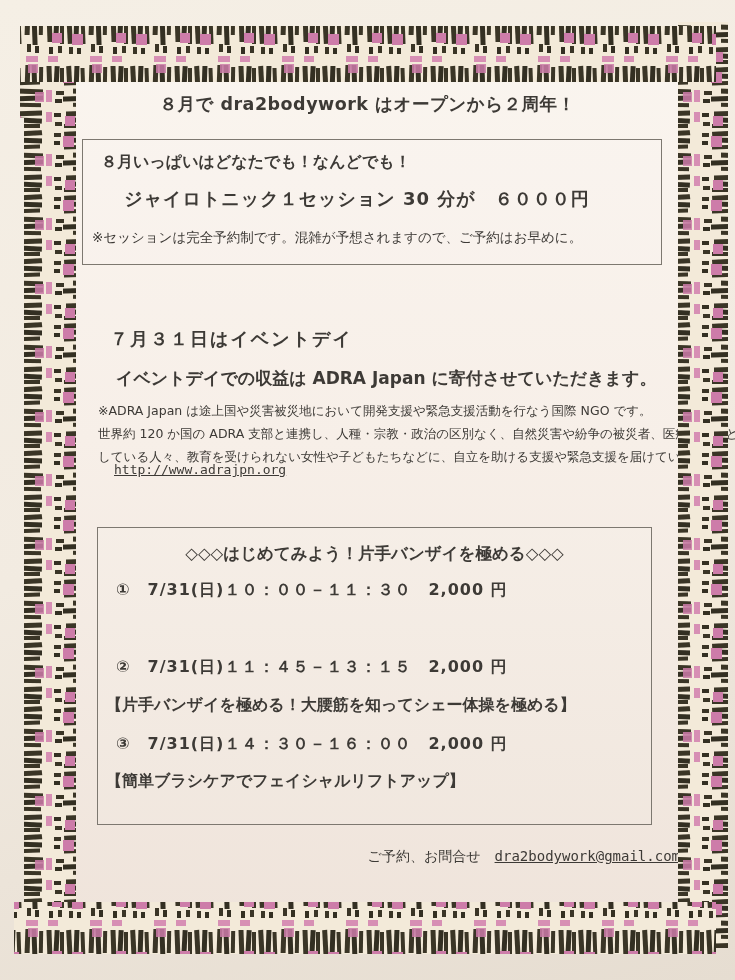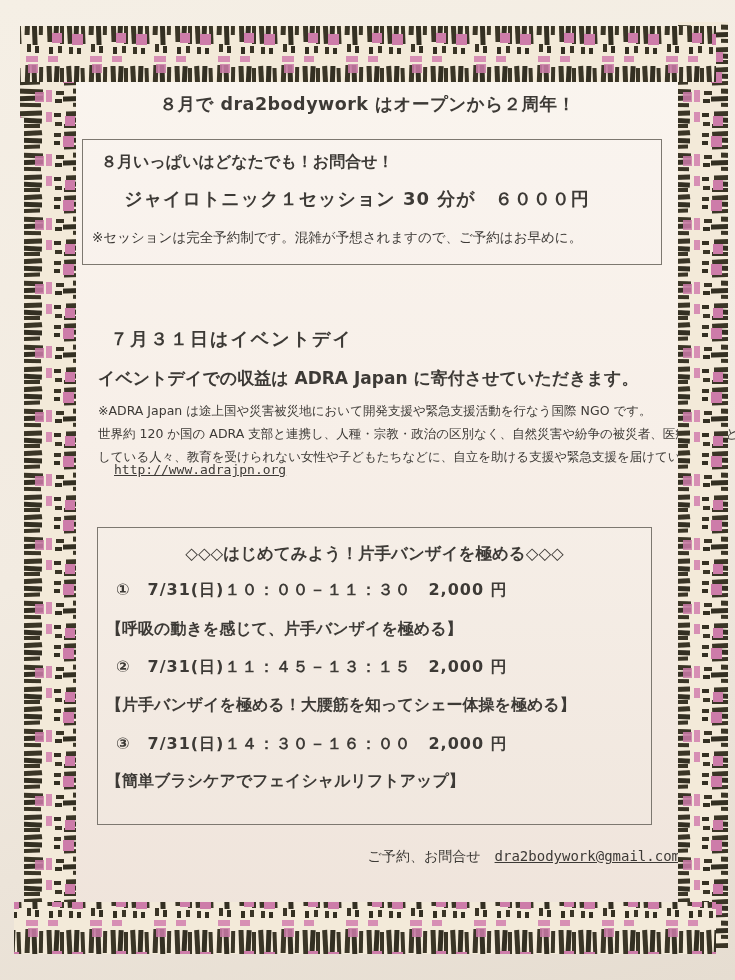--- a/index.html
+++ b/index.html
@@ -18,21 +18,21 @@
   .tape-layer{position:absolute;left:0;top:0;z-index:3;pointer-events:none;}
   .content{position:absolute;left:0;top:0;width:735px;height:980px;z-index:2;}
   .abs{position:absolute;white-space:nowrap;}
   .poster-title{left:0;right:0;top:92px;text-align:center;font-size:17.5px;font-weight:700;letter-spacing:.5px;}
   .box{position:absolute;border:1px solid #7d7870;background:rgba(255,255,255,0.06);}
   .box1{left:82px;top:139px;width:578px;height:124px;}
   .b1-line1{left:18px;top:12px;font-size:16px;font-weight:700;}
   .b1-line2{left:0;right:30px;top:47px;text-align:center;font-size:18px;font-weight:700;letter-spacing:1px;}
   .b1-note{left:9px;top:89px;font-size:13.5px;font-weight:500;}
   .ev-head{left:110px;top:327px;font-size:18px;font-weight:700;letter-spacing:2px;}
-  .ev-sub{left:98px;top:367px;font-size:17px;font-weight:700;}
+  .ev-sub{left:116px;top:367px;font-size:17px;font-weight:700;}
   .about{left:98px;top:399px;font-size:12.5px;line-height:23px;font-weight:500;white-space:nowrap;position:absolute;}
   .url{left:114px;top:462px;font-size:13px;text-decoration:underline;font-family:"DejaVu Sans Mono","Liberation Mono",monospace;}
   .box2{left:97px;top:527px;width:553px;height:296px;}
   .w-title{left:0;right:0;top:15px;text-align:center;font-size:16.5px;font-weight:700;}
   .sess{font-size:16px;font-weight:600;letter-spacing:1px;}
   .desc{font-size:16px;font-weight:700;}
   .s1{left:18px;top:52px;} .d1{left:8px;top:91px;}
   .s2{left:18px;top:129px;} .d2{left:8px;top:167px;}
   .s3{left:18px;top:206px;} .d3{left:8px;top:243px;}
   .footer{left:0;right:55px;top:848px;text-align:right;font-size:14px;font-weight:500;}
@@ -41,41 +41,40 @@
 </head>
 <body>
 
 <div class="paper"></div>
 
 <div class="content">
 
   <div class="abs poster-title">８月で dra2bodywork はオープンから２周年！</div>
 
   <div class="box box1">
-    <div class="abs b1-line1">８月いっぱいはどなたでも！お問合せ！</div>
+    <div class="abs b1-line1">８月いっぱいはどなたでも！なんどでも！</div>
     <div class="abs b1-line2">ジャイロトニック１セッション 30 分が　６０００円</div>
     <div class="abs b1-note">※セッションは完全予約制です。混雑が予想されますので、ご予約はお早めに。</div>
   </div>
 
   <div class="abs ev-head">７月３１日はイベントデイ</div>
   <div class="abs ev-sub">イベントデイでの収益は ADRA Japan に寄付させていただきます。</div>
 
   <div class="about">
     <div>※ADRA Japan は途上国や災害被災地において開発支援や緊急支援活動を行なう国際 NGO です。</div>
     <div>世界約 120 か国の ADRA 支部と連携し、人種・宗教・政治の区別なく、自然災害や紛争の被災者、医療を必要と</div>
     <div>している人々、教育を受けられない女性や子どもたちなどに、自立を助ける支援や緊急支援を届けています。</div>
   </div>
 
   <div class="abs url">http://www.adrajpn.org</div>
 
   <div class="box box2">
     <div class="abs w-title">◇◇◇はじめてみよう！片手バンザイを極める◇◇◇</div>
 
     <div class="abs sess s1">①　7/31(日)１０：００－１１：３０　2,000 円</div>
-    <div class="abs desc d1">【呼吸の動きを感じて、片手バンザイを極める】</div>
 
     <div class="abs sess s2">②　7/31(日)１１：４５－１３：１５　2,000 円</div>
     <div class="abs desc d2">【片手バンザイを極める！大腰筋を知ってシェー体操を極める】</div>
 
     <div class="abs sess s3">③　7/31(日)１４：３０－１６：００　2,000 円</div>
     <div class="abs desc d3">【簡単ブラシケアでフェイシャルリフトアップ】</div>
   </div>
 
   <div class="abs footer">
     <span>ご予約、お問合せ</span><span class="email">dra2bodywork@gmail.com</span>

